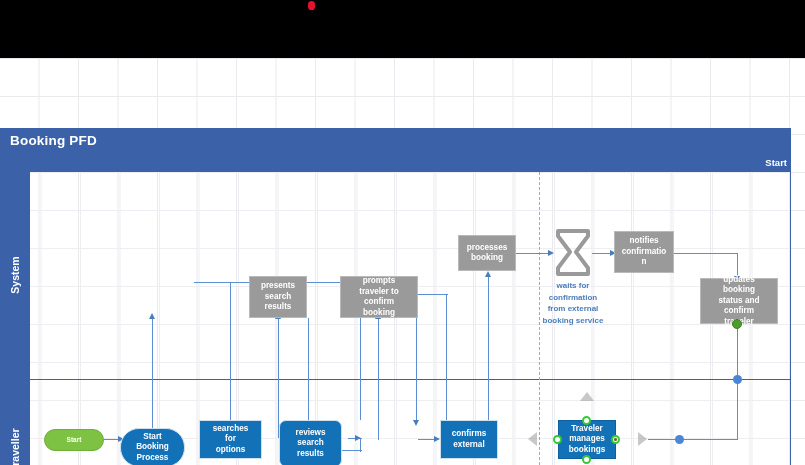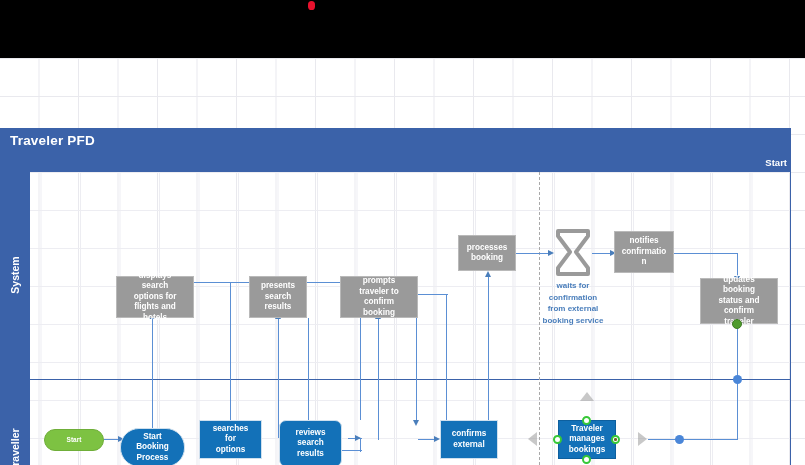--- a/index.html
+++ b/index.html
@@ -79,21 +79,21 @@
 <div id="app">
 
   <div class="blackbar"></div>
   <div class="red-dot"></div>
 
   <div class="canvas">
 
     <div class="diagram">
 
       <div class="title-bar"></div>
-      <div class="title-text">Traveler PFD</div>
+      <div class="title-text">Booking PFD</div>
       <div class="phase-bar"></div>
       <div class="phase-text">Start</div>
 
       <div class="lane-body"></div>
 
       <div class="lane-head system">
         <div class="rot">
             <span>System</span>
           </div>
       </div>
@@ -151,21 +151,20 @@
       <div class="conn h" style="left:674px;top:125px;width:64px;"></div>
       <div class="conn v" style="left:737px;top:125px;height:25px;"></div>
       <div class="arrow down" style="left:733.5px;top:148px;"></div>
 
       <div class="conn v" style="left:737px;top:196px;height:56px;"></div>
       <div class="conn v" style="left:737px;top:252px;height:60px;"></div>
       <div class="conn h" style="left:648px;top:311px;width:90px;"></div>
       <div class="enddot" style="left:733px;top:247px;"></div>
       <div class="enddot" style="left:675px;top:307px;"></div>
 
-      <div class="node gray" style="left:116px;top:148px;width:78px;height:42px;">displays search options for flights and hotels</div>
 
       <div class="node gray" style="left:249px;top:148px;width:58px;height:42px;">presents search results</div>
 
       <div class="node gray" style="left:340px;top:148px;width:78px;height:42px;">prompts traveler to confirm booking</div>
 
       <div class="node gray" style="left:458px;top:107px;width:58px;height:36px;">processes booking</div>
 
       <div class="hourglass" style="left:553px;top:100px;">
         <svg width="40" height="50" viewBox="0 0 40 50">
           <path d="M5 3 L35 3 L35 8 L23 24 L35 40 L35 46 L5 46 L5 40 L17 24 L5 8 Z" fill="none" stroke="#9a9a9a" stroke-width="4" stroke-linejoin="round"></path>

